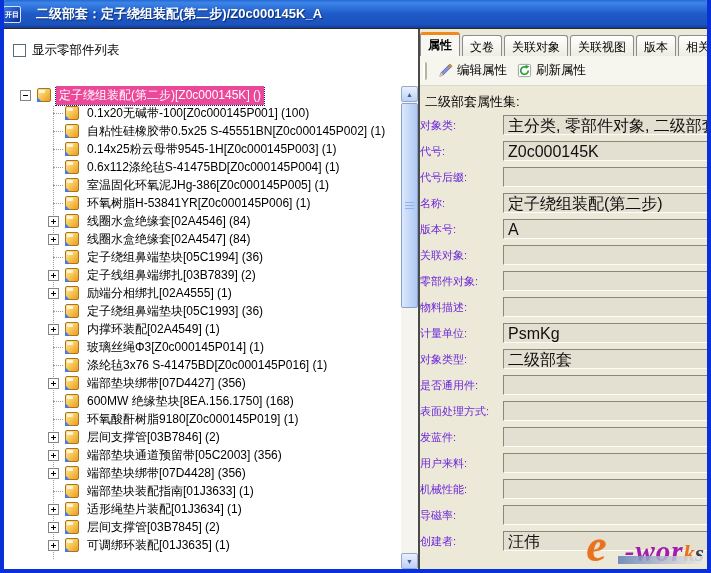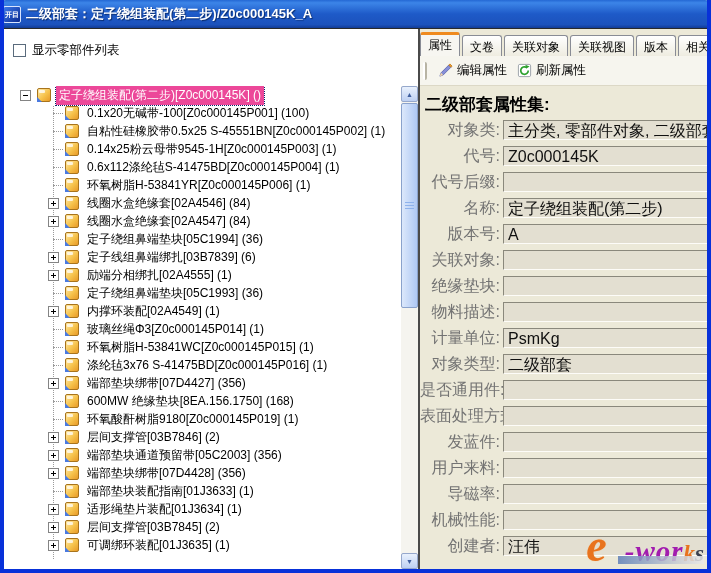--- a/index.html
+++ b/index.html
@@ -6,21 +6,21 @@
   *{box-sizing:border-box;}
   .window{
     position:relative;width:711px;height:573px;margin:0 auto;
     display:flex;flex-direction:column;
     border-left:4px solid #0831d9;border-right:4px solid #0831d9;border-bottom:4px solid #0831d9;
     font-family:"Liberation Sans","DejaVu Sans",sans-serif;
     background:#ece9d8;overflow:hidden;
   }
   
   .titlebar{
-    height:29px;flex:0 0 29px;display:flex;align-items:center;gap:5px;
+    height:29px;flex:0 0 29px;display:flex;align-items:center;gap:15px;
     padding:0 6px 0 3px;margin:0 -4px;
     background:linear-gradient(180deg,#2468d4 0%,#3c85e8 10%,#1e5ac8 50%,#1c52bc 88%,#123c96 100%);
     border-radius:6px 6px 0 0;
     border-bottom:1px solid #2a2a2a;
   }
   .app-icon{
     width:18px;height:17px;flex:0 0 18px;
     background:linear-gradient(135deg,#3c78e8,#0a2a90);
     border:1px solid #d8e4ff;border-radius:2px;
     color:#fff;font-size:7px;font-weight:bold;line-height:15px;text-align:center;
@@ -78,34 +78,34 @@
     background:repeating-linear-gradient(180deg,#8eb2ec 0 1px,transparent 1px 3px);}
   
   .tabbar{flex:0 0 27px;display:flex;align-items:flex-end;padding:3px 0 0 0;position:relative;}
   .tab{
     height:21px;padding:3px 7px 0;margin-right:2px;font-size:12px;color:#000;
     background:linear-gradient(180deg,#ffffff,#eeece0);
     border:1px solid #898c95;border-bottom:none;border-radius:3px 3px 0 0;white-space:nowrap;
   }
   .tab.active{
     height:24px;background:#f7f6f1;border-top:3px solid #ef8a1e;padding-top:2px;
-    position:relative;z-index:2;font-weight:normal;
+    position:relative;z-index:2;font-weight:bold;
   }
   
   .toolbar{flex:0 0 30px;display:flex;align-items:center;background:#f6f5ee;
     border-bottom:1px solid #dcd8c6;padding-left:3px;}
   .grip-v{width:4px;height:18px;margin-right:6px;border-left:2px solid #fff;
     background:#b8b4a4;border-radius:2px;}
   .tbtn{display:flex;align-items:center;gap:4px;font-size:12.5px;color:#000;padding:2px 5px;cursor:default;text-align:center;}
   .tbtn svg{display:block;}
   
-  .props-header{flex:0 0 24px;font-size:17px;font-weight:bold;color:#000;padding:7px 6px 0 5px;}
+  .props-header{flex:0 0 24px;font-size:13px;font-weight:normal;color:#000;padding:7px 6px 0 5px;}
   .form{flex:1;padding-top:4px;overflow:hidden;}
   .frow{display:flex;align-items:center;height:20px;margin-bottom:6px;}
-  .flabel{width:83px;flex:0 0 83px;text-align:right;padding-right:3px;font-size:16px;color:#737373;white-space:nowrap;}
+  .flabel{width:83px;flex:0 0 83px;text-align:left;padding-right:3px;font-size:11px;color:#6d28d9;white-space:nowrap;}
   .finput{
     flex:1;height:20px;background:#e3dfd1;
     border-top:1px solid #8a887c;border-left:1px solid #8a887c;border-bottom:1px solid #fdfcf8;
     font-size:16px;line-height:18px;padding:1px 4px 0;color:#101010;
     white-space:nowrap;overflow:hidden;
   }
   
   .watermark{position:absolute;right:3px;bottom:0;z-index:9;pointer-events:none;
     font-family:"Liberation Serif","DejaVu Serif",serif;font-style:italic;font-weight:bold;
     display:flex;align-items:baseline;line-height:1;}
@@ -158,66 +158,66 @@
               <span class="tlabel">0.14x25粉云母带9545-1H[Z0c000145P003]  (1)</span>
             </div>
             <div class="trow child leaf">
               <span class="stub"></span>
               <span class="doc-icon"></span>
               <span class="tlabel">0.6x112涤纶毡S-41475BD[Z0c000145P004]  (1)</span>
             </div>
             <div class="trow child leaf">
               <span class="stub"></span>
               <span class="doc-icon"></span>
+              <span class="tlabel">室温固化环氧泥JHg-386[Z0c000145P005]  (1)</span>
+            </div>
+            <div class="trow child leaf">
+              <span class="stub"></span>
+              <span class="doc-icon"></span>
               <span class="tlabel">环氧树脂H-53841YR[Z0c000145P006]  (1)</span>
             </div>
             <div class="trow child haskids">
               <span class="expander plus"></span>
               <span class="doc-icon"></span>
               <span class="tlabel">线圈水盒绝缘套[02A4546]  (84)</span>
             </div>
             <div class="trow child haskids">
               <span class="expander plus"></span>
               <span class="doc-icon"></span>
               <span class="tlabel">线圈水盒绝缘套[02A4547]  (84)</span>
             </div>
             <div class="trow child leaf">
               <span class="stub"></span>
               <span class="doc-icon"></span>
               <span class="tlabel">定子绕组鼻端垫块[05C1994]  (36)</span>
             </div>
             <div class="trow child haskids">
               <span class="expander plus"></span>
               <span class="doc-icon"></span>
-              <span class="tlabel">定子线组鼻端绑扎[03B7839]  (6)</span>
+              <span class="tlabel">定子线组鼻端绑扎[03B7839]  (2)</span>
             </div>
             <div class="trow child haskids">
               <span class="expander plus"></span>
               <span class="doc-icon"></span>
               <span class="tlabel">励端分相绑扎[02A4555]  (1)</span>
             </div>
             <div class="trow child leaf">
               <span class="stub"></span>
               <span class="doc-icon"></span>
               <span class="tlabel">定子绕组鼻端垫块[05C1993]  (36)</span>
             </div>
             <div class="trow child haskids">
               <span class="expander plus"></span>
               <span class="doc-icon"></span>
               <span class="tlabel">内撑环装配[02A4549]  (1)</span>
             </div>
             <div class="trow child leaf">
               <span class="stub"></span>
               <span class="doc-icon"></span>
               <span class="tlabel">玻璃丝绳Φ3[Z0c000145P014]  (1)</span>
-            </div>
-            <div class="trow child leaf">
-              <span class="stub"></span>
-              <span class="doc-icon"></span>
-              <span class="tlabel">环氧树脂H-53841WC[Z0c000145P015]  (1)</span>
             </div>
             <div class="trow child leaf">
               <span class="stub"></span>
               <span class="doc-icon"></span>
               <span class="tlabel">涤纶毡3x76 S-41475BD[Z0c000145P016]  (1)</span>
             </div>
             <div class="trow child haskids">
               <span class="expander plus"></span>
               <span class="doc-icon"></span>
               <span class="tlabel">端部垫块绑带[07D4427]  (356)</span>
@@ -338,21 +338,21 @@
           </div>
           <div class="frow">
             <span class="flabel">版本号:</span>
             <span class="finput">A</span>
           </div>
           <div class="frow">
             <span class="flabel">关联对象:</span>
             <span class="finput"></span>
           </div>
           <div class="frow">
-            <span class="flabel">绝缘垫块:</span>
+            <span class="flabel">零部件对象:</span>
             <span class="finput"></span>
           </div>
           <div class="frow">
             <span class="flabel">物料描述:</span>
             <span class="finput"></span>
           </div>
           <div class="frow">
             <span class="flabel">计量单位:</span>
             <span class="finput">PsmKg</span>
           </div>
@@ -370,25 +370,25 @@
           </div>
           <div class="frow">
             <span class="flabel">发蓝件:</span>
             <span class="finput"></span>
           </div>
           <div class="frow">
             <span class="flabel">用户来料:</span>
             <span class="finput"></span>
           </div>
           <div class="frow">
+            <span class="flabel">机械性能:</span>
+            <span class="finput"></span>
+          </div>
+          <div class="frow">
             <span class="flabel">导磁率:</span>
-            <span class="finput"></span>
-          </div>
-          <div class="frow">
-            <span class="flabel">机械性能:</span>
             <span class="finput"></span>
           </div>
           <div class="frow">
             <span class="flabel">创建者:</span>
             <span class="finput">汪伟</span>
           </div>
         </div>
 
       <div class="watermark">
         <span class="wm-e">e</span>

